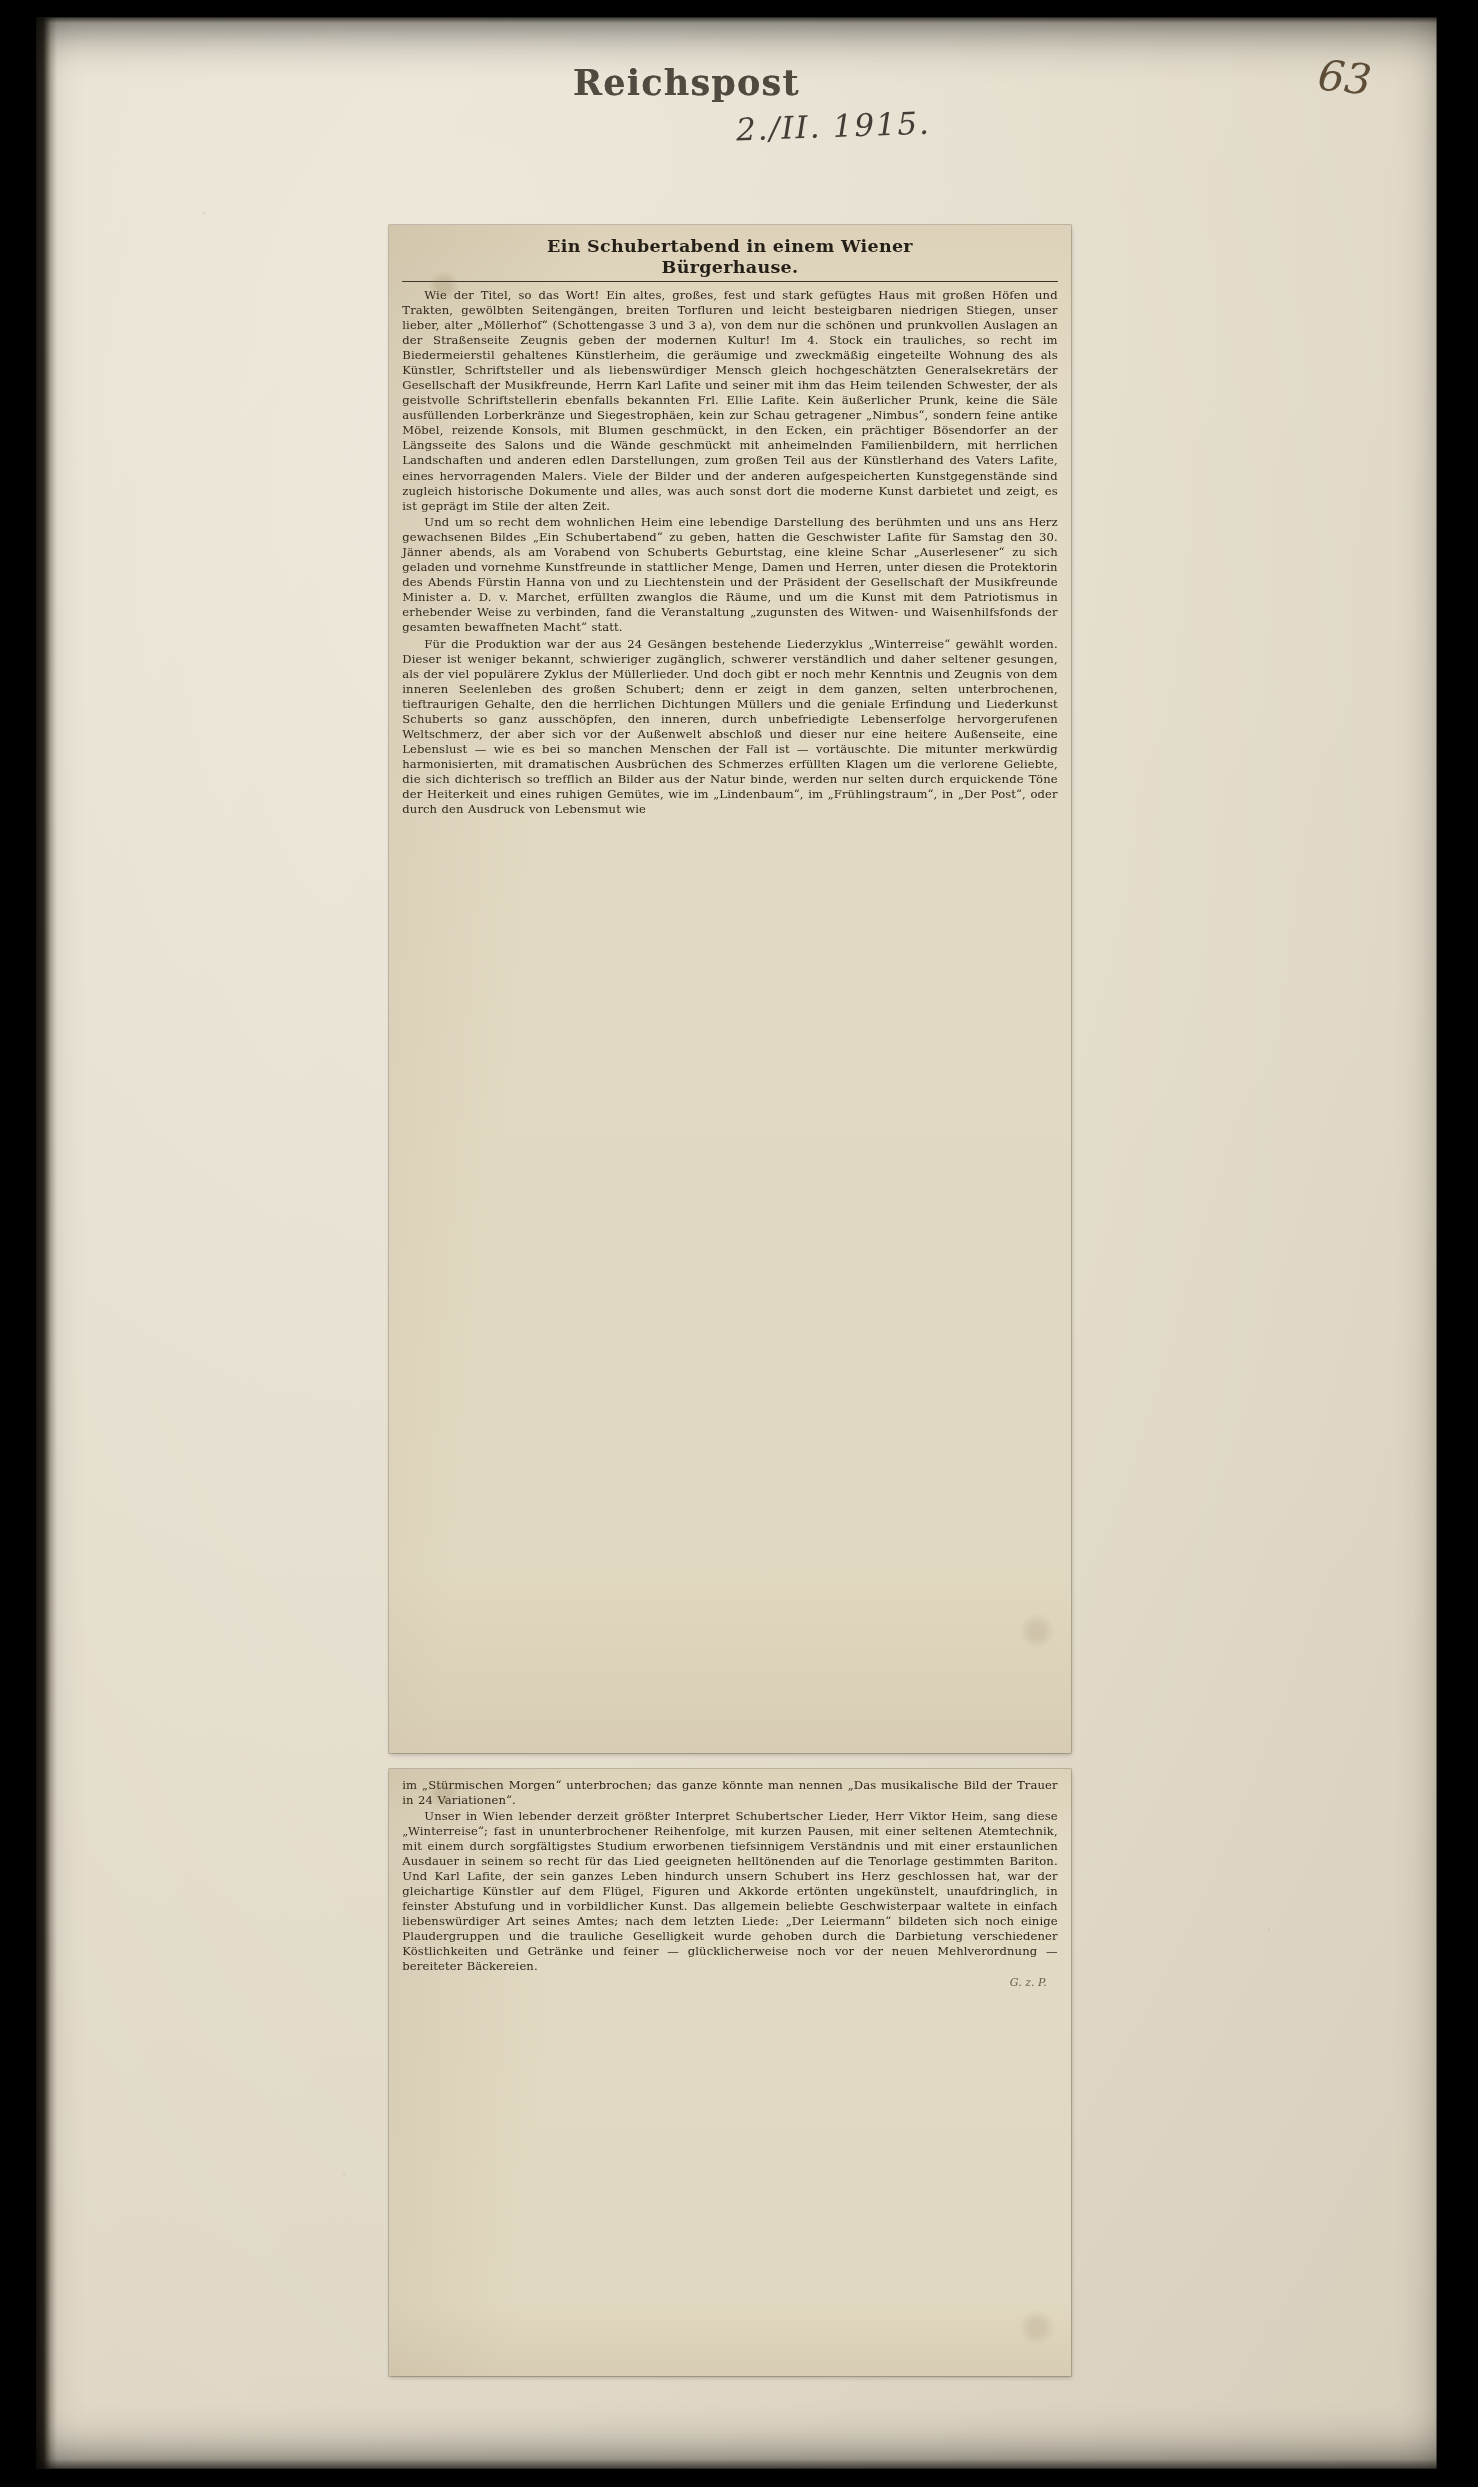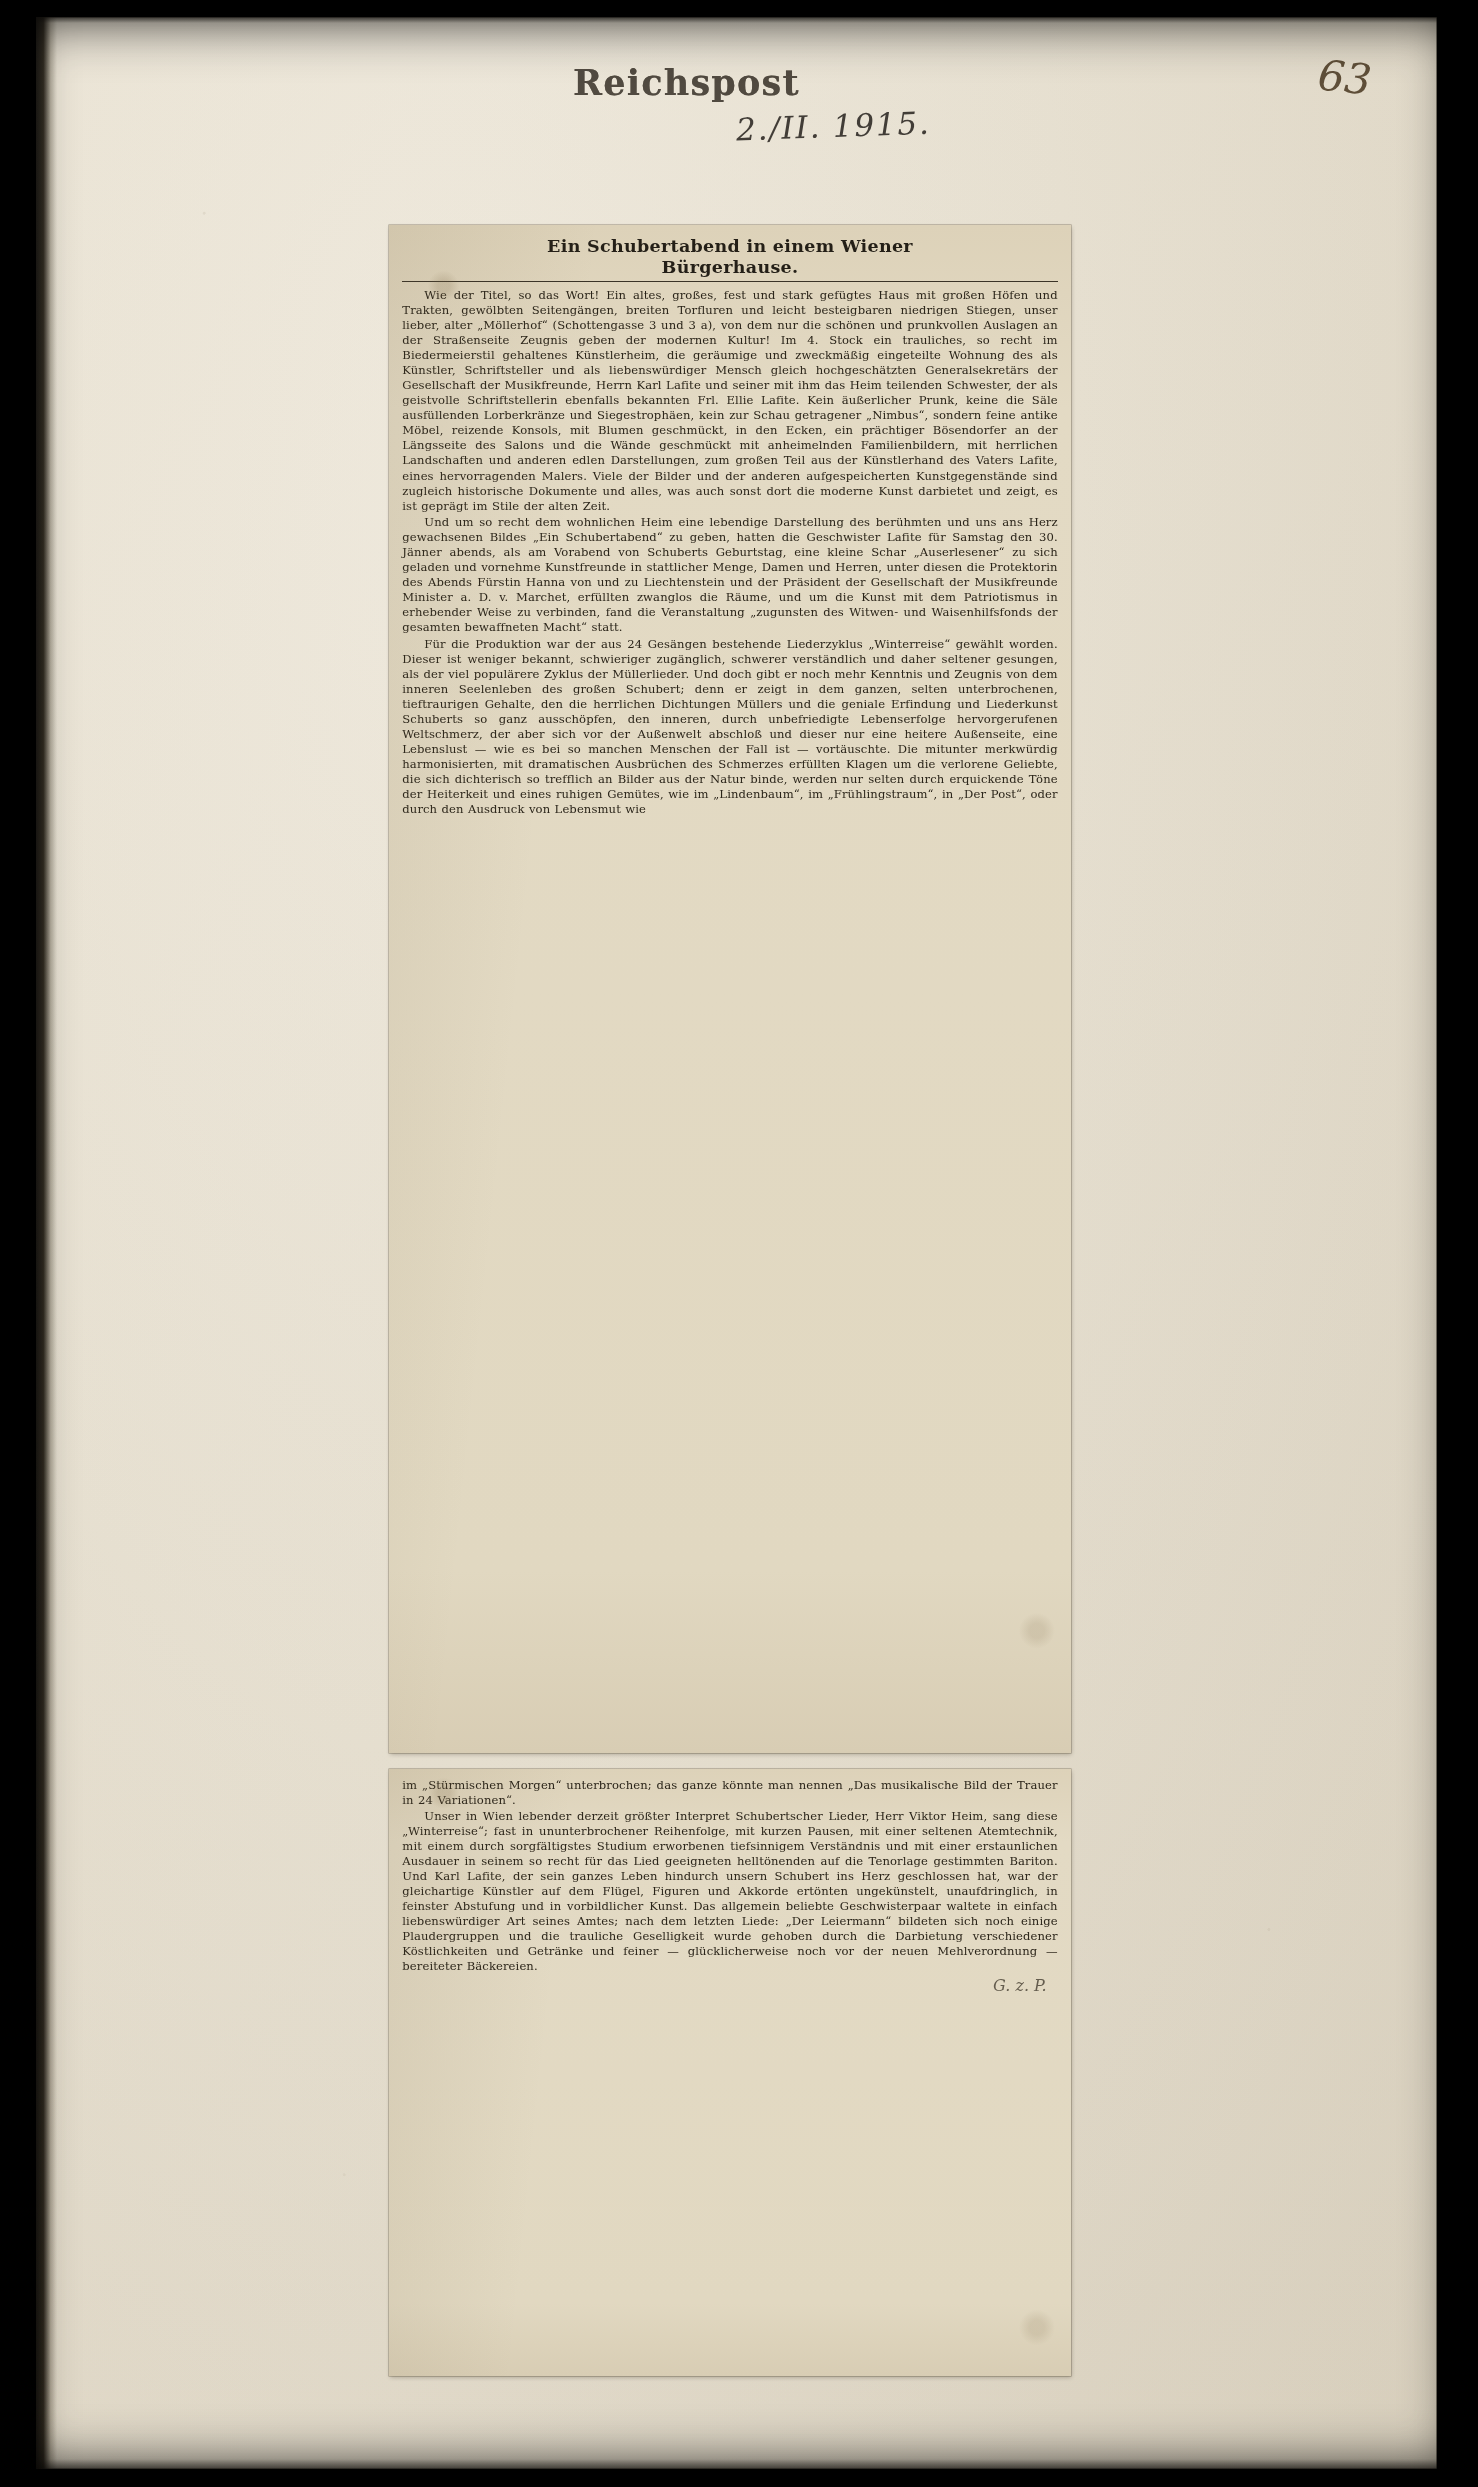--- a/index.html
+++ b/index.html
@@ -154,21 +154,21 @@
   }
   .article-body p {
     margin: 0 0 1.2px 0;
     text-indent: 22px;
   }
   .article-body p.noindent { text-indent: 0; }
 
   .signature {
     text-align: right;
     font-style: italic;
-    font-size: 16px;
+    font-size: 11px;
     color: #3a3327;
     padding-right: 11px;
     margin-top: 1.2px;
     opacity: 0.75;
   }
 
   
   .scan-frame {
     position: absolute;
     inset: 0;

